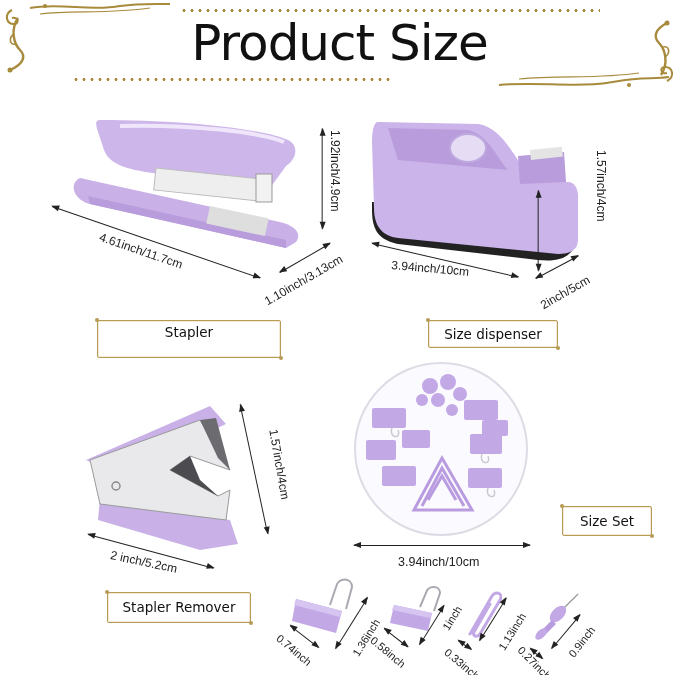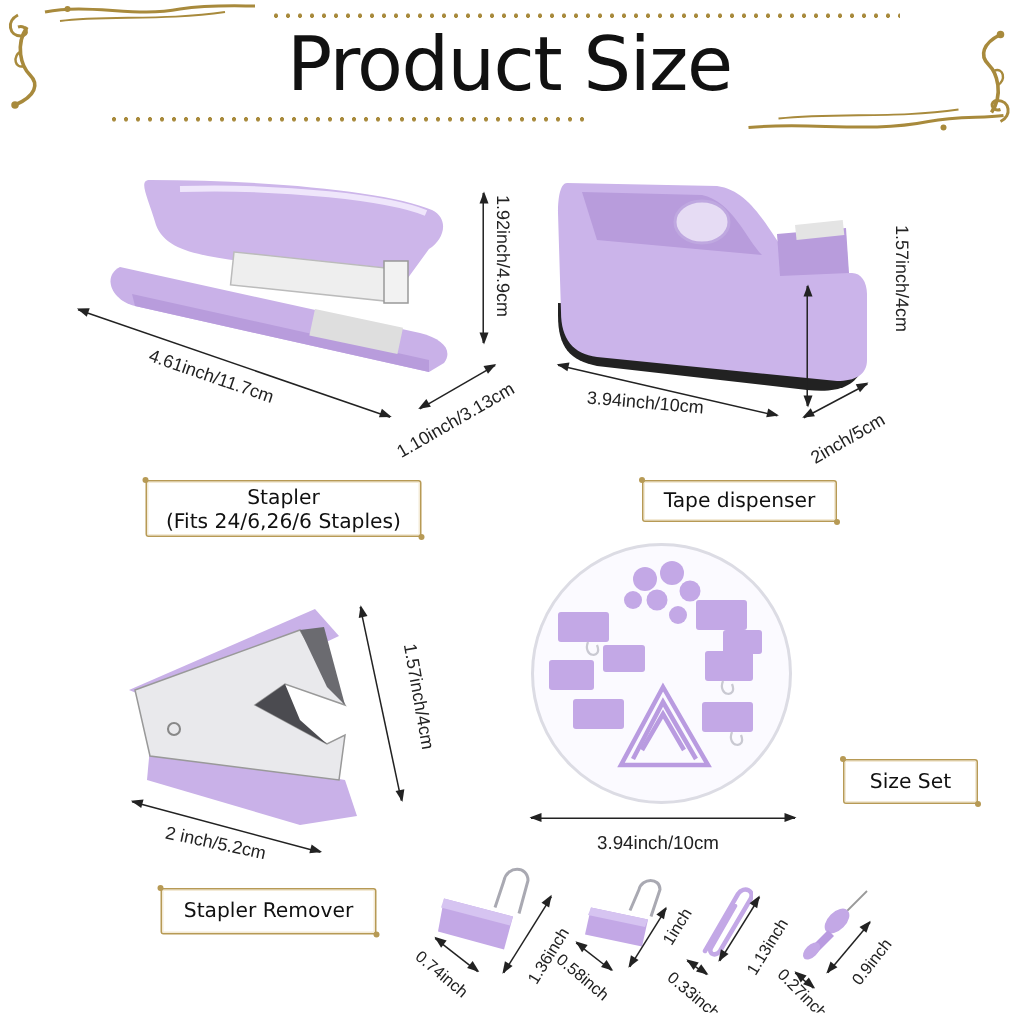--- a/index.html
+++ b/index.html
@@ -54,39 +54,38 @@
 </svg>
 <div class="abs arrow" style="left:52px;top:206px;width:220px;transform:rotate(19deg);"></div>
 <div class="abs dim" style="left:102px;top:230px;transform:rotate(19deg);">4.61inch/11.7cm</div>
 <div class="abs arrow" style="left:322px;top:128px;width:100px;transform:rotate(90deg);"></div>
 <div class="abs dim" style="left:342px;top:130px;transform:rotate(90deg);">1.92inch/4.9cm</div>
 <div class="abs arrow" style="left:280px;top:272px;width:58px;transform:rotate(-30deg);"></div>
 <div class="abs dim" style="left:262px;top:296px;transform:rotate(-30deg);">1.10inch/3.13cm</div>
 
 <div class="abs label-box" style="left:97px;top:320px;width:184px;height:38px;line-height:16px;padding-top:3px;box-sizing:border-box;">
   <div>Stapler</div>
-  <div>(Fits 24/6,26/6 Staples)</div>
 </div>
 
 <svg class="abs" style="left:368px;top:112px" width="220" height="150" viewBox="0 0 220 150">
   <path d="M4 98 C4 120 12 128 30 132 L170 148 C190 150 200 146 206 136 L210 96 L4 90 Z" fill="#222"></path>
   <path d="M10 10 L110 12 C140 16 150 60 170 70 L200 70 C206 70 210 76 210 84 L210 128 C210 138 202 142 190 142 L30 126 C14 124 6 114 6 96 L4 30 C4 18 6 10 10 10 Z" fill="#cbb4ea"></path>
   <path d="M20 16 L100 18 C120 22 130 48 140 58 L30 48 Z" fill="#b89cdc"></path>
   <ellipse cx="100" cy="36" rx="18" ry="14" fill="#e6dcf4" stroke="#bfa8e0" stroke-width="2"></ellipse>
   <path d="M150 44 L196 40 L198 70 L152 72 Z" fill="#b89cdc"></path>
   <rect x="162" y="38" width="32" height="10" fill="#e4e4e4" transform="rotate(-6 162 38)"></rect>
 </svg>
 <div class="abs arrow" style="left:372px;top:243px;width:150px;transform:rotate(13deg);"></div>
 <div class="abs dim" style="left:392px;top:258px;transform:rotate(5deg);">3.94inch/10cm</div>
 <div class="abs arrow" style="left:538px;top:190px;width:80px;transform:rotate(90deg);"></div>
 <div class="abs dim" style="left:608px;top:150px;transform:rotate(90deg);">1.57inch/4cm</div>
 <div class="abs arrow" style="left:536px;top:278px;width:48px;transform:rotate(-28deg);"></div>
 <div class="abs dim" style="left:538px;top:300px;transform:rotate(-30deg);">2inch/5cm</div>
 
-<div class="abs label-box" style="left:428px;top:320px;width:128px;height:26px;line-height:26px;">Tape dispenser</div>
+<div class="abs label-box" style="left:428px;top:320px;width:128px;height:26px;line-height:26px;">Size dispenser</div>
 
 <svg class="abs" style="left:80px;top:400px" width="170" height="150" viewBox="0 0 170 150">
   <path d="M6 60 L130 6 L146 24 L40 74 Z" fill="#c9b1e8"></path>
   <path d="M18 120 L120 150 L158 144 L150 120 L20 98 Z" fill="#c9b1e8"></path>
   <path d="M10 60 L120 20 L150 70 L110 56 L90 70 L138 96 L150 90 L146 120 L20 104 Z" fill="#e9e9ec" stroke="#999" stroke-width="1"></path>
   <path d="M120 20 L136 18 L150 70 L138 58 Z" fill="#6b6b70"></path>
   <path d="M110 56 L90 70 L138 96 L120 80 Z" fill="#4b4b50"></path>
   <circle cx="36" cy="86" r="4" fill="none" stroke="#888" stroke-width="1.4"></circle>
 </svg>
 <div class="abs arrow" style="left:88px;top:534px;width:130px;transform:rotate(15deg);"></div>

